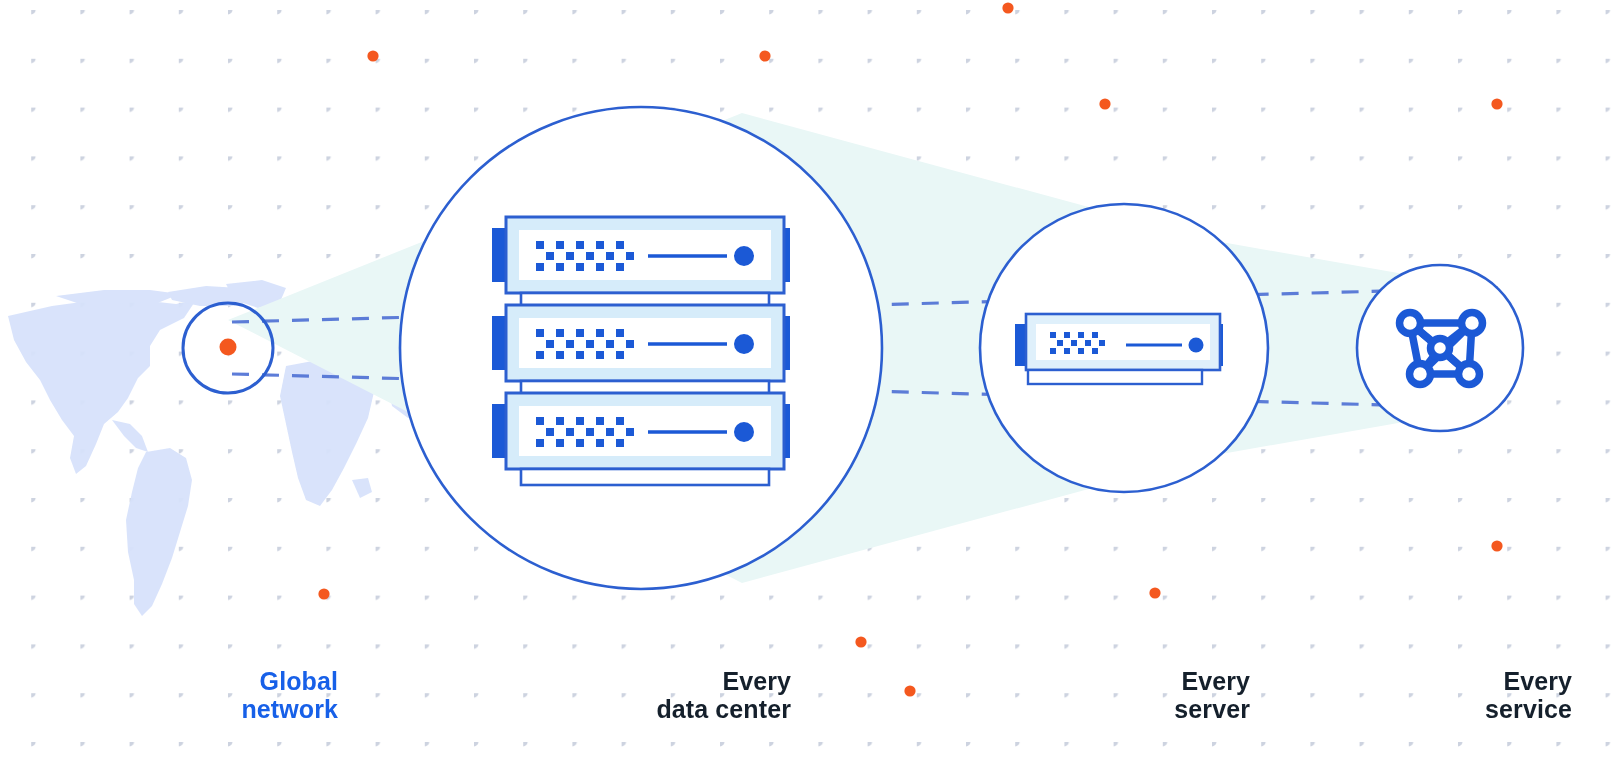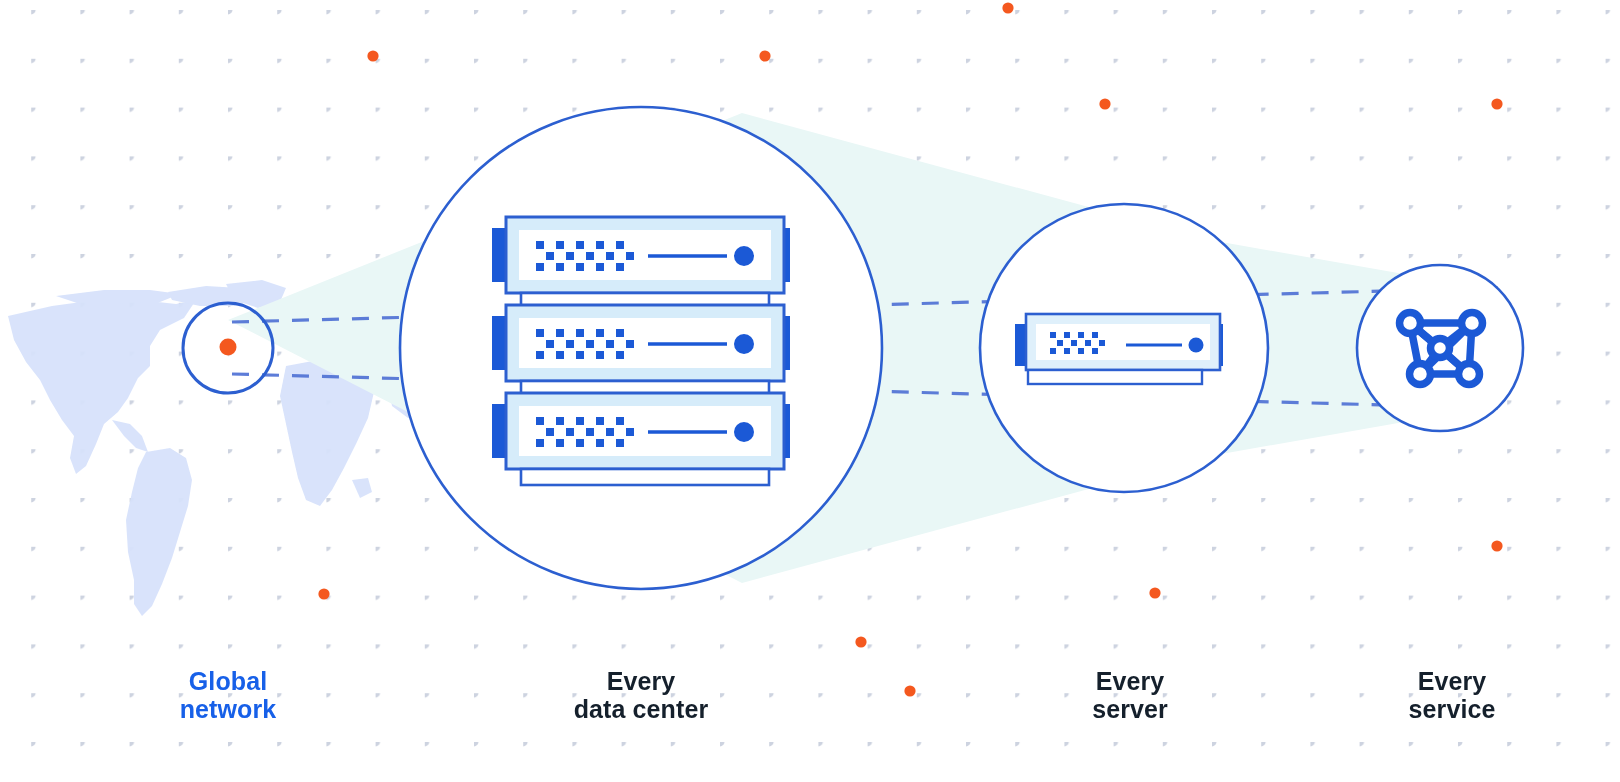--- a/index.html
+++ b/index.html
@@ -29,21 +29,21 @@
   .labels {
     position: absolute;
     top: 0;
     left: 0;
     width: 1620px;
     height: 782px;
     pointer-events: none;
   }
   .caption {
     position: absolute;
-    text-align: center;
+    text-align: right;
     font-size: 25px;
     line-height: 1.1;
     font-weight: 700;
     letter-spacing: .1px;
     color: #15202c;
     white-space: pre-line;
   }
   .caption.is-accent { color: #1760e8; }
 </style>
 </head>

